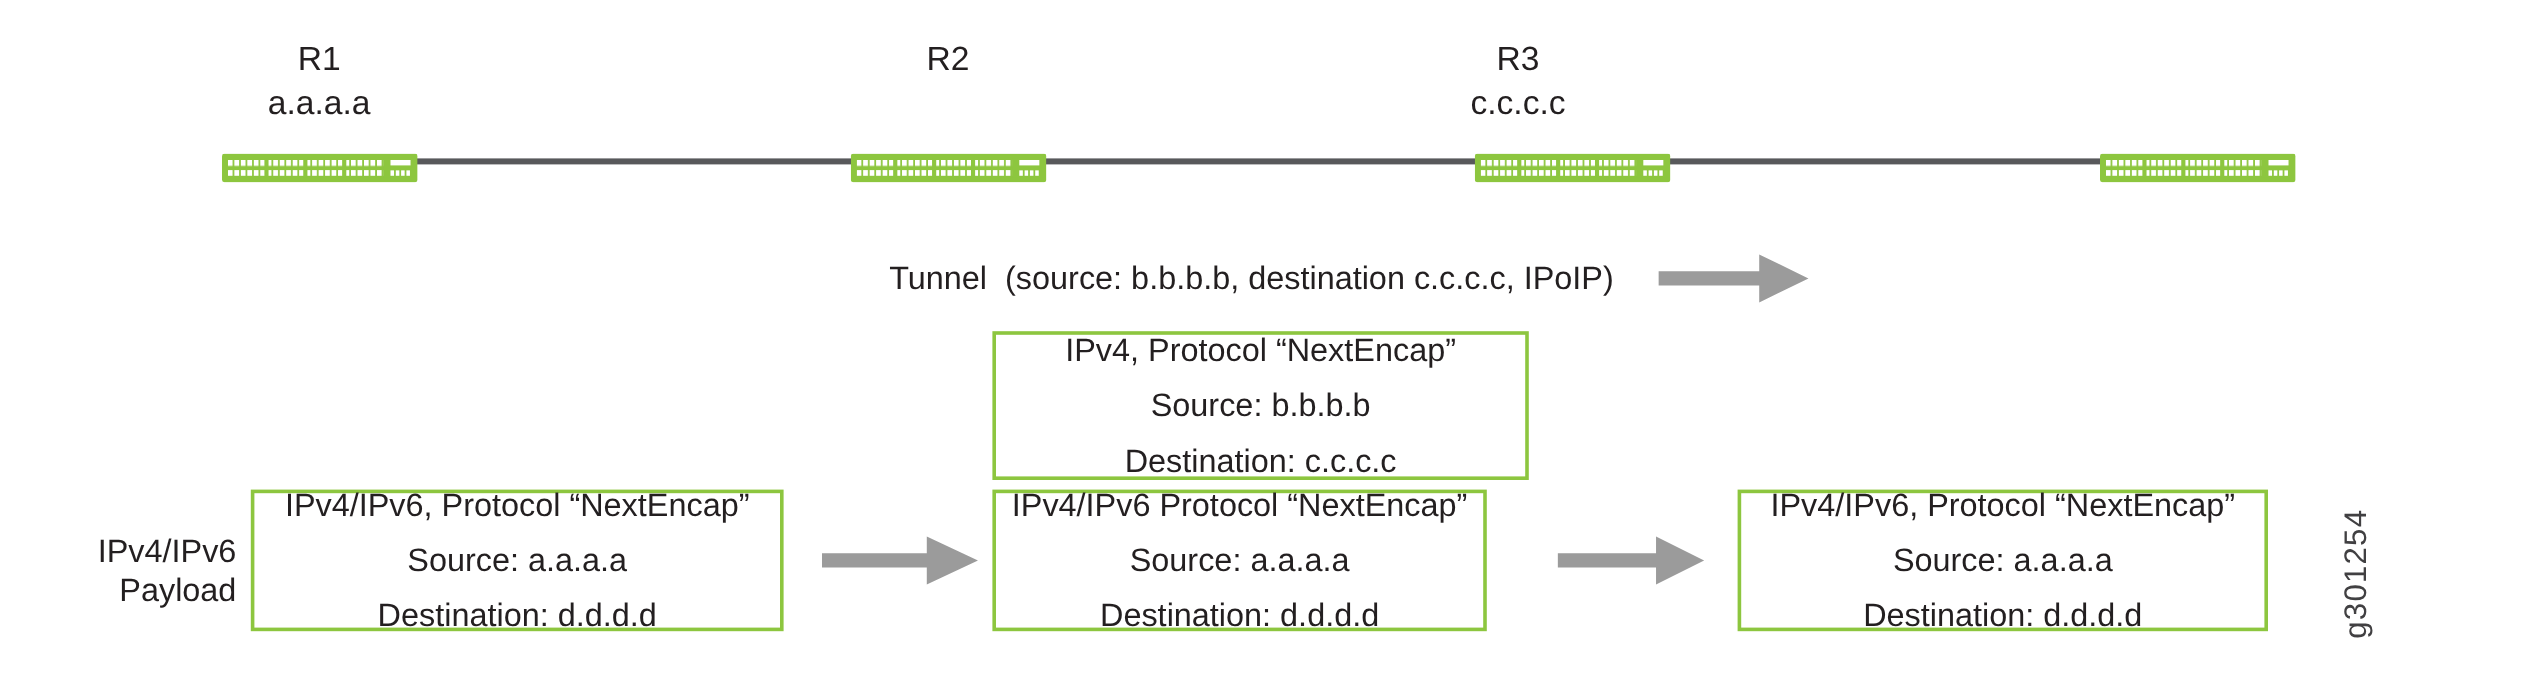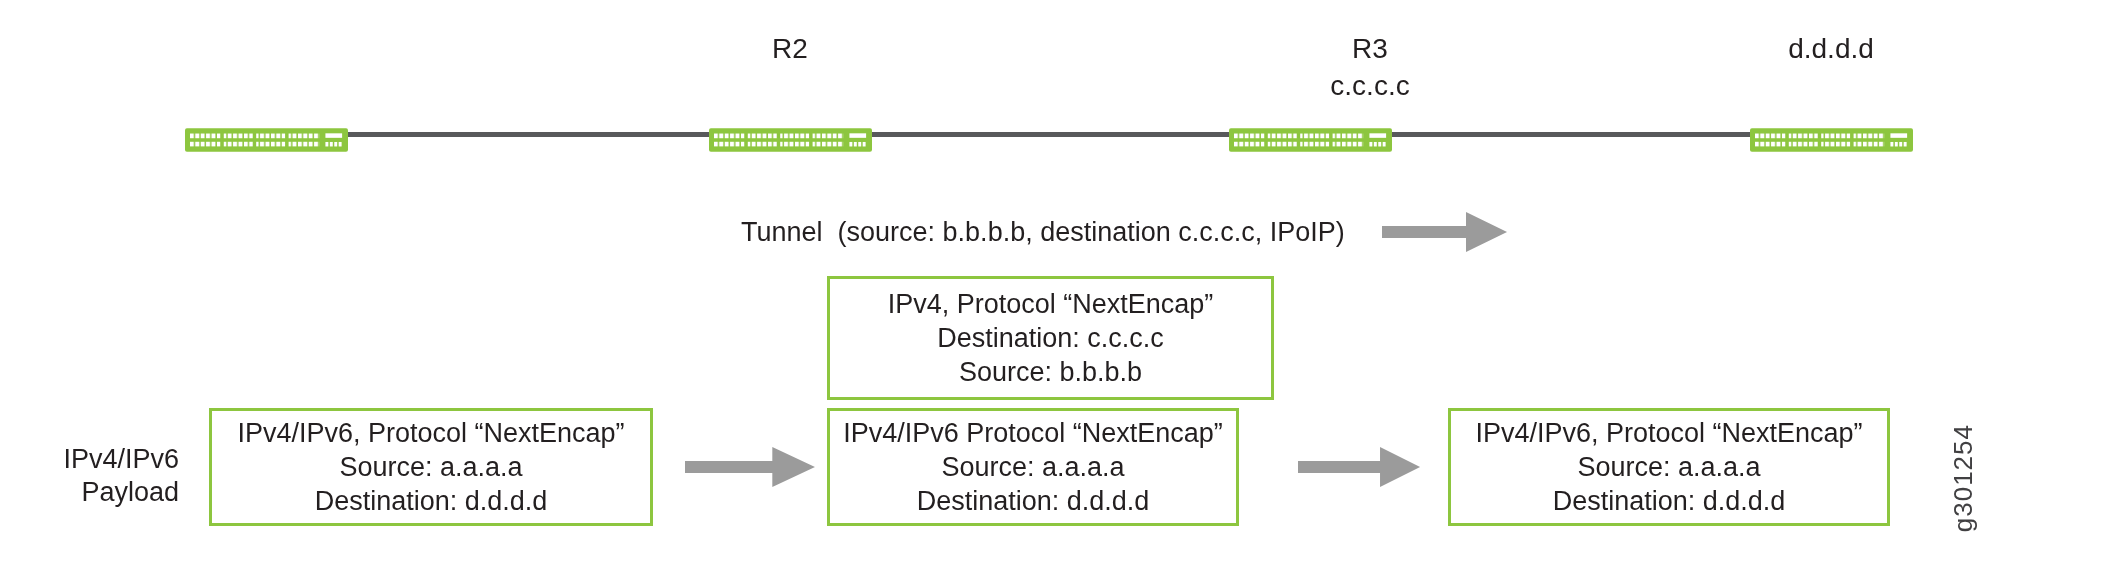--- a/index.html
+++ b/index.html
@@ -36,24 +36,24 @@
   }
   .arrow{position:absolute;height:44px;}
   .arrow svg{display:block;height:44px;}
   
   .pbox{
     position:absolute;
     border:3px solid var(--accent-green);
     background:#ffffff;
     box-sizing:border-box;
     display:flex;flex-direction:column;justify-content:center;
-    text-align:center;font-size:27px;line-height:34px;
+    text-align:center;font-size:27px;line-height:34px;gap:12px;
   }
   .payload-label{
-    position:absolute;left:12px;top:443px;width:167px;
+    position:absolute;left:30px;top:443px;width:167px;
     text-align:right;font-size:27px;line-height:33px;
   }
   .figure-id{
     position:absolute;left:1948px;top:424px;
     writing-mode:vertical-rl;transform:rotate(180deg);
     font-size:26px;color:var(--figid-gray);letter-spacing:1px;
   }
   .defs-hidden{position:absolute;width:0;height:0;overflow:hidden;}
 </style>
 </head>
@@ -80,29 +80,32 @@
     <g id="arrow-shape">
       <polygon points="0,16 86,16 86,2 128,22 86,42 86,28 0,28" fill="#9B9B9B"></polygon>
     </g>
   </defs>
 </svg>
 
 <div class="canvas">
 
   <div class="link-line"></div>
 
+  <div class="router-label" style="left:156px;">
+    <div>R1</div>
+    <div>a.a.a.a</div>
+  </div>
   <div class="router-label" style="left:680px;">
     <div>R2</div>
   </div>
-  <div class="router-label" style="left:1260px;">
+  <div class="router-label" style="left:1155px;">
     <div>R3</div>
     <div>c.c.c.c</div>
   </div>
   <div class="router-label" style="left:1721px;">
-    <div>d.d.d.d</div>
   </div>
 
   <div class="router" style="left:185px;">
     <svg viewBox="0 0 166 24">
         <use href="#router-shape"></use>
       </svg>
   </div>
   <div class="router" style="left:709px;">
     <svg viewBox="0 0 166 24">
         <use href="#router-shape"></use>
@@ -138,22 +141,22 @@
   </div>
 
   <div class="arrow" style="left:685px;top:445px;width:132px;">
     <svg viewBox="0 0 130 44" width="132" height="44" preserveAspectRatio="none">
         <use href="#arrow-shape"></use>
       </svg>
   </div>
 
   <div class="pbox" style="left:827px;top:276px;width:447px;height:124px;">
     <div>IPv4, Protocol “NextEncap”</div>
+    <div>Source: b.b.b.b</div>
     <div>Destination: c.c.c.c</div>
-    <div>Source: b.b.b.b</div>
   </div>
 
   <div class="pbox" style="left:827px;top:408px;width:412px;height:118px;">
     <div>IPv4/IPv6 Protocol “NextEncap”</div>
     <div>Source: a.a.a.a</div>
     <div>Destination: d.d.d.d</div>
   </div>
 
   <div class="arrow" style="left:1298px;top:445px;width:124px;">
     <svg viewBox="0 0 130 44" width="124" height="44" preserveAspectRatio="none">

